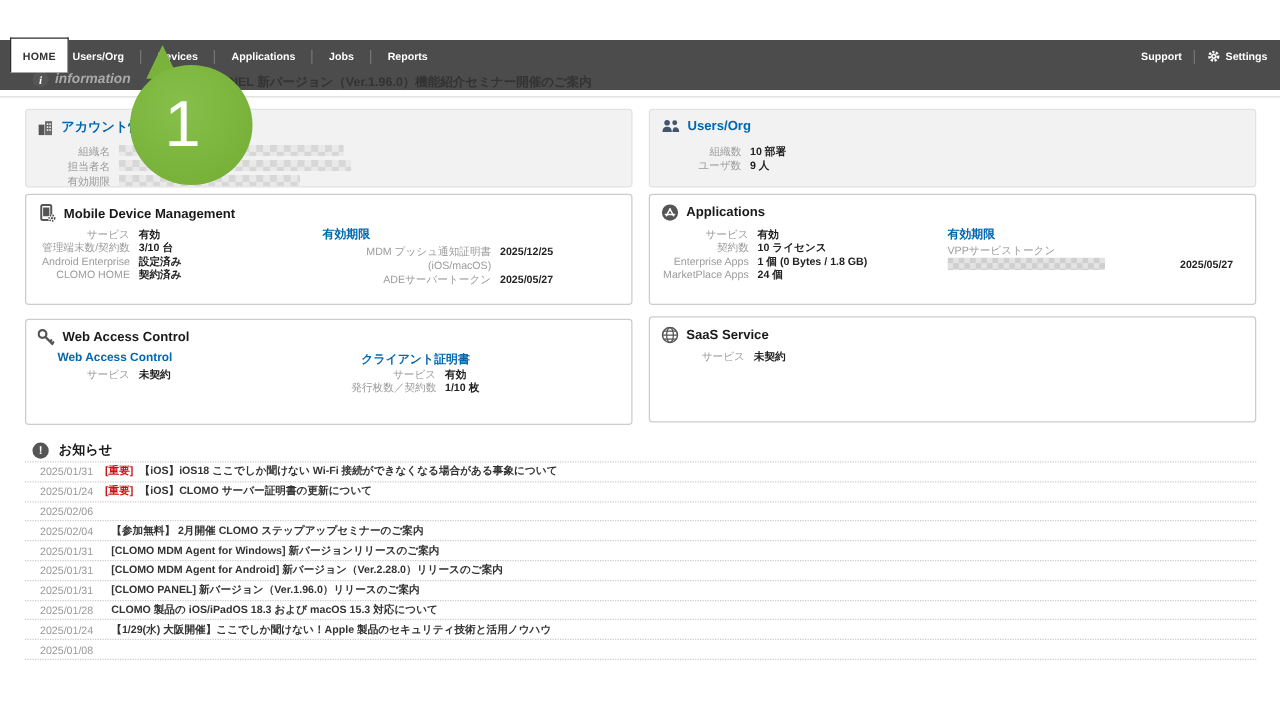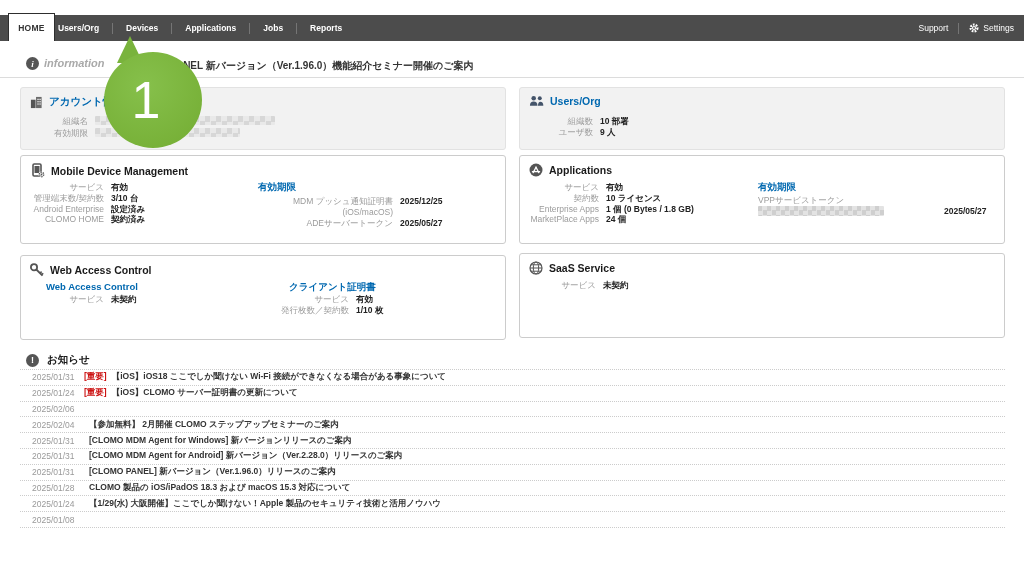--- a/index.html
+++ b/index.html
@@ -1,30 +1,30 @@
 <!DOCTYPE html>
 <html><head>
 <meta charset="utf-8">
 <style>
   * { margin:0; padding:0; box-sizing:border-box; }
   html,body { width:1024px; height:576px; background:#fff; overflow:hidden;
     font-family:"Liberation Sans","DejaVu Sans",sans-serif; -webkit-font-smoothing:antialiased; }
   .abs { position:absolute; }
 
   
-  .topbar { position:absolute; left:0; top:15px; width:1024px; height:26px; background:#4c4c4c; }
+  .topbar { position:absolute; left:0; top:32px; width:1024px; height:40px; background:#4c4c4c; }
   .home-tab { position:absolute; left:8px; top:-2px; width:47px; height:28px; background:#fff;
     border:1px solid #2e2e2e; border-bottom:none; display:flex; align-items:center; justify-content:center;
     font-size:8.5px; font-weight:bold; color:#333; letter-spacing:.3px; z-index:3; }
   .menu { position:absolute; left:58px; top:0; height:26px; display:flex; align-items:center; }
   .menu .mi { color:#fff; font-size:8.5px; font-weight:bold; padding:0 13px; cursor:pointer; }
   .menu .mi:first-child { padding-left:0; }
   .vsep { width:1px; height:11px; background:#757575; }
   .menu-right { position:absolute; right:10px; top:0; height:26px; display:flex; align-items:center; gap:10px; }
-  .menu-right .mi { color:#fff; font-size:8.5px; font-weight:normal; cursor:pointer; display:flex; align-items:center; gap:4px; }
+  .menu-right .mi { color:#fff; font-size:8.5px; font-weight:bold; cursor:pointer; display:flex; align-items:center; gap:4px; }
 
   
   .balloon-tail { position:absolute; left:117px; top:36px; width:0; height:0; z-index:50;
     border-left:13px solid transparent; border-right:13px solid transparent; border-bottom:27px solid #79b33c; }
   .balloon { position:absolute; left:104px; top:52px; width:98px; height:96px; border-radius:50%;
     background:radial-gradient(circle at 42% 35%, #86c04b, #73ac32); z-index:50;
     display:flex; align-items:center; justify-content:center; }
   .balloon span { color:#fff; font-size:52px; font-weight:500; padding-right:14px; line-height:1; }
 
   
@@ -113,20 +113,24 @@
         <rect x="10.2" y="8" width="1.3" height="1.3" fill="#fff"></rect>
     </svg>
     <span class="bluetitle">アカウント情報</span>
   </div>
   <div class="kv" style="left:0; top:28px; width:300px;">
     <div class="kvrow">
         <span class="kvlab" style="width:67px;">組織名</span>
         <span class="kvval"><span class="blur" style="display:inline-block; width:180px; height:9px;"></span></span>
       </div>
     <div class="kvrow">
+        <span class="kvlab" style="width:67px;">担当者名</span>
+        <span class="kvval"><span class="blur" style="display:inline-block; width:186px; height:9px;"></span></span>
+      </div>
+    <div class="kvrow">
         <span class="kvlab" style="width:67px;">有効期限</span>
         <span class="kvval"><span class="blur" style="display:inline-block; width:145px; height:9px;"></span></span>
       </div>
   </div>
 </div>
 
 <div class="card grey" style="left:519px; top:87px; width:486px; height:63px;">
   <div class="ctitle">
     <svg width="15" height="12" viewBox="0 0 16 12">
       <circle cx="5" cy="3" r="2.4" fill="#44546a"></circle>

